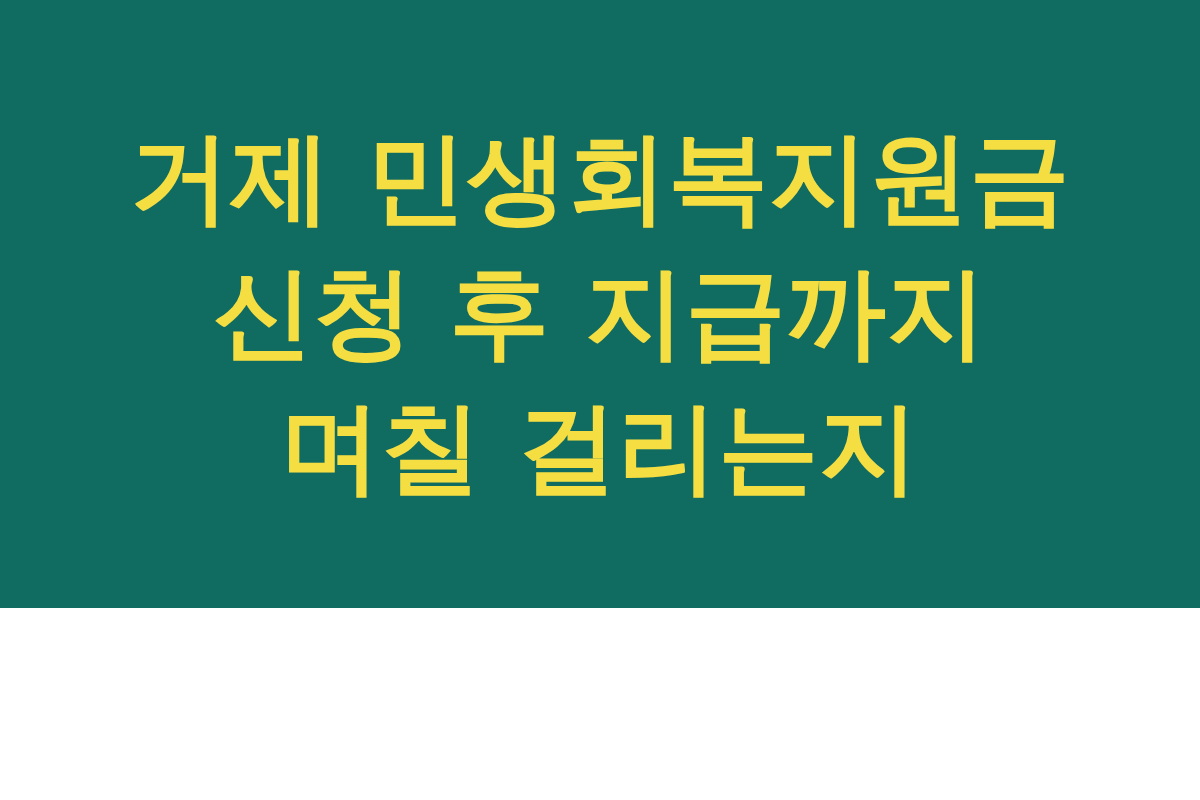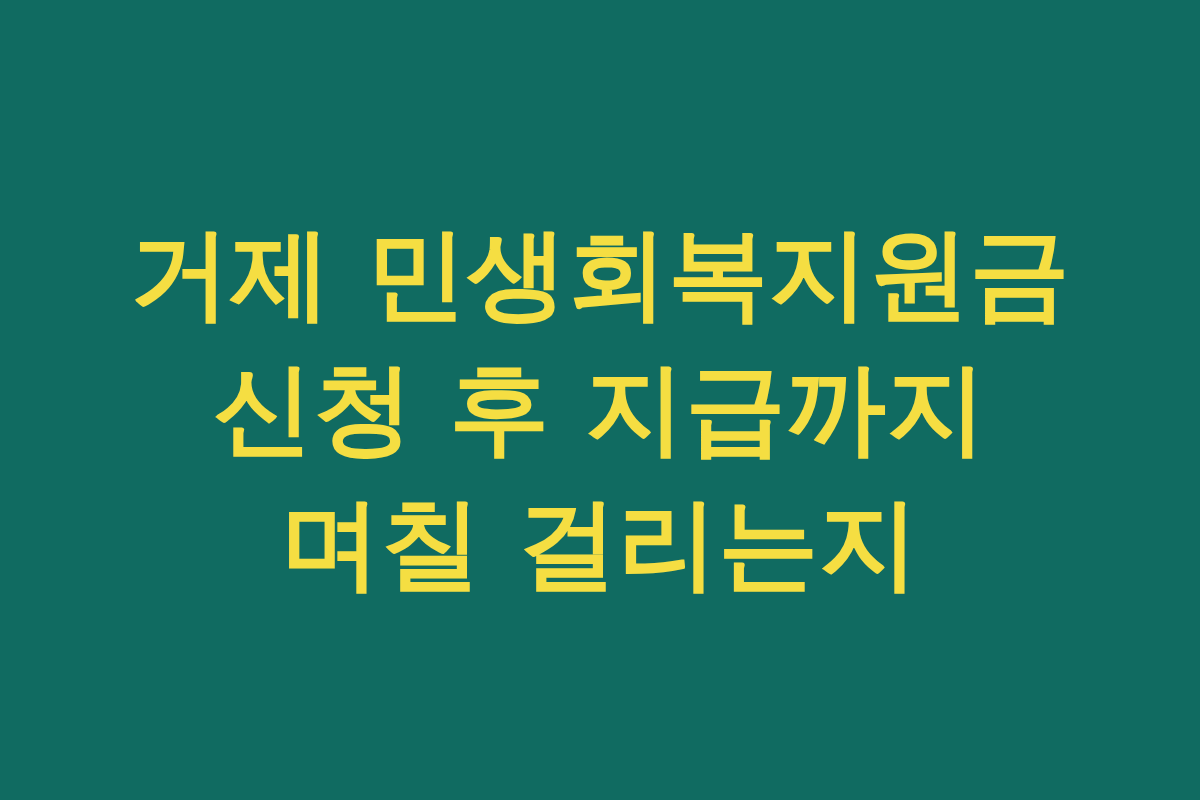--- a/index.html
+++ b/index.html
@@ -46,19 +46,19 @@
     word-break: keep-all;
     overflow-wrap: break-word;
     white-space: normal;
     text-rendering: optimizeLegibility;
     -webkit-font-smoothing: antialiased;
   }
 </style>
 </head>
 <body>
 
-<div id="thumbnail-canvas" style="background: rgb(16, 107, 97); width: 1200px; height: 800px;">
+<div id="thumbnail-canvas" style="background: rgb(16, 107, 97); width: 1200px; height: 608px;">
 
   <div id="headline-block" style="text-align: center;">
     <span id="headline-text" style="color: rgb(245, 222, 66); font-size: 100px; line-height: 135px;">거제 민생회복지원금 신청 후 지급까지 며칠 걸리는지</span>
   </div>
 
 </div>
 
 </body></html>

